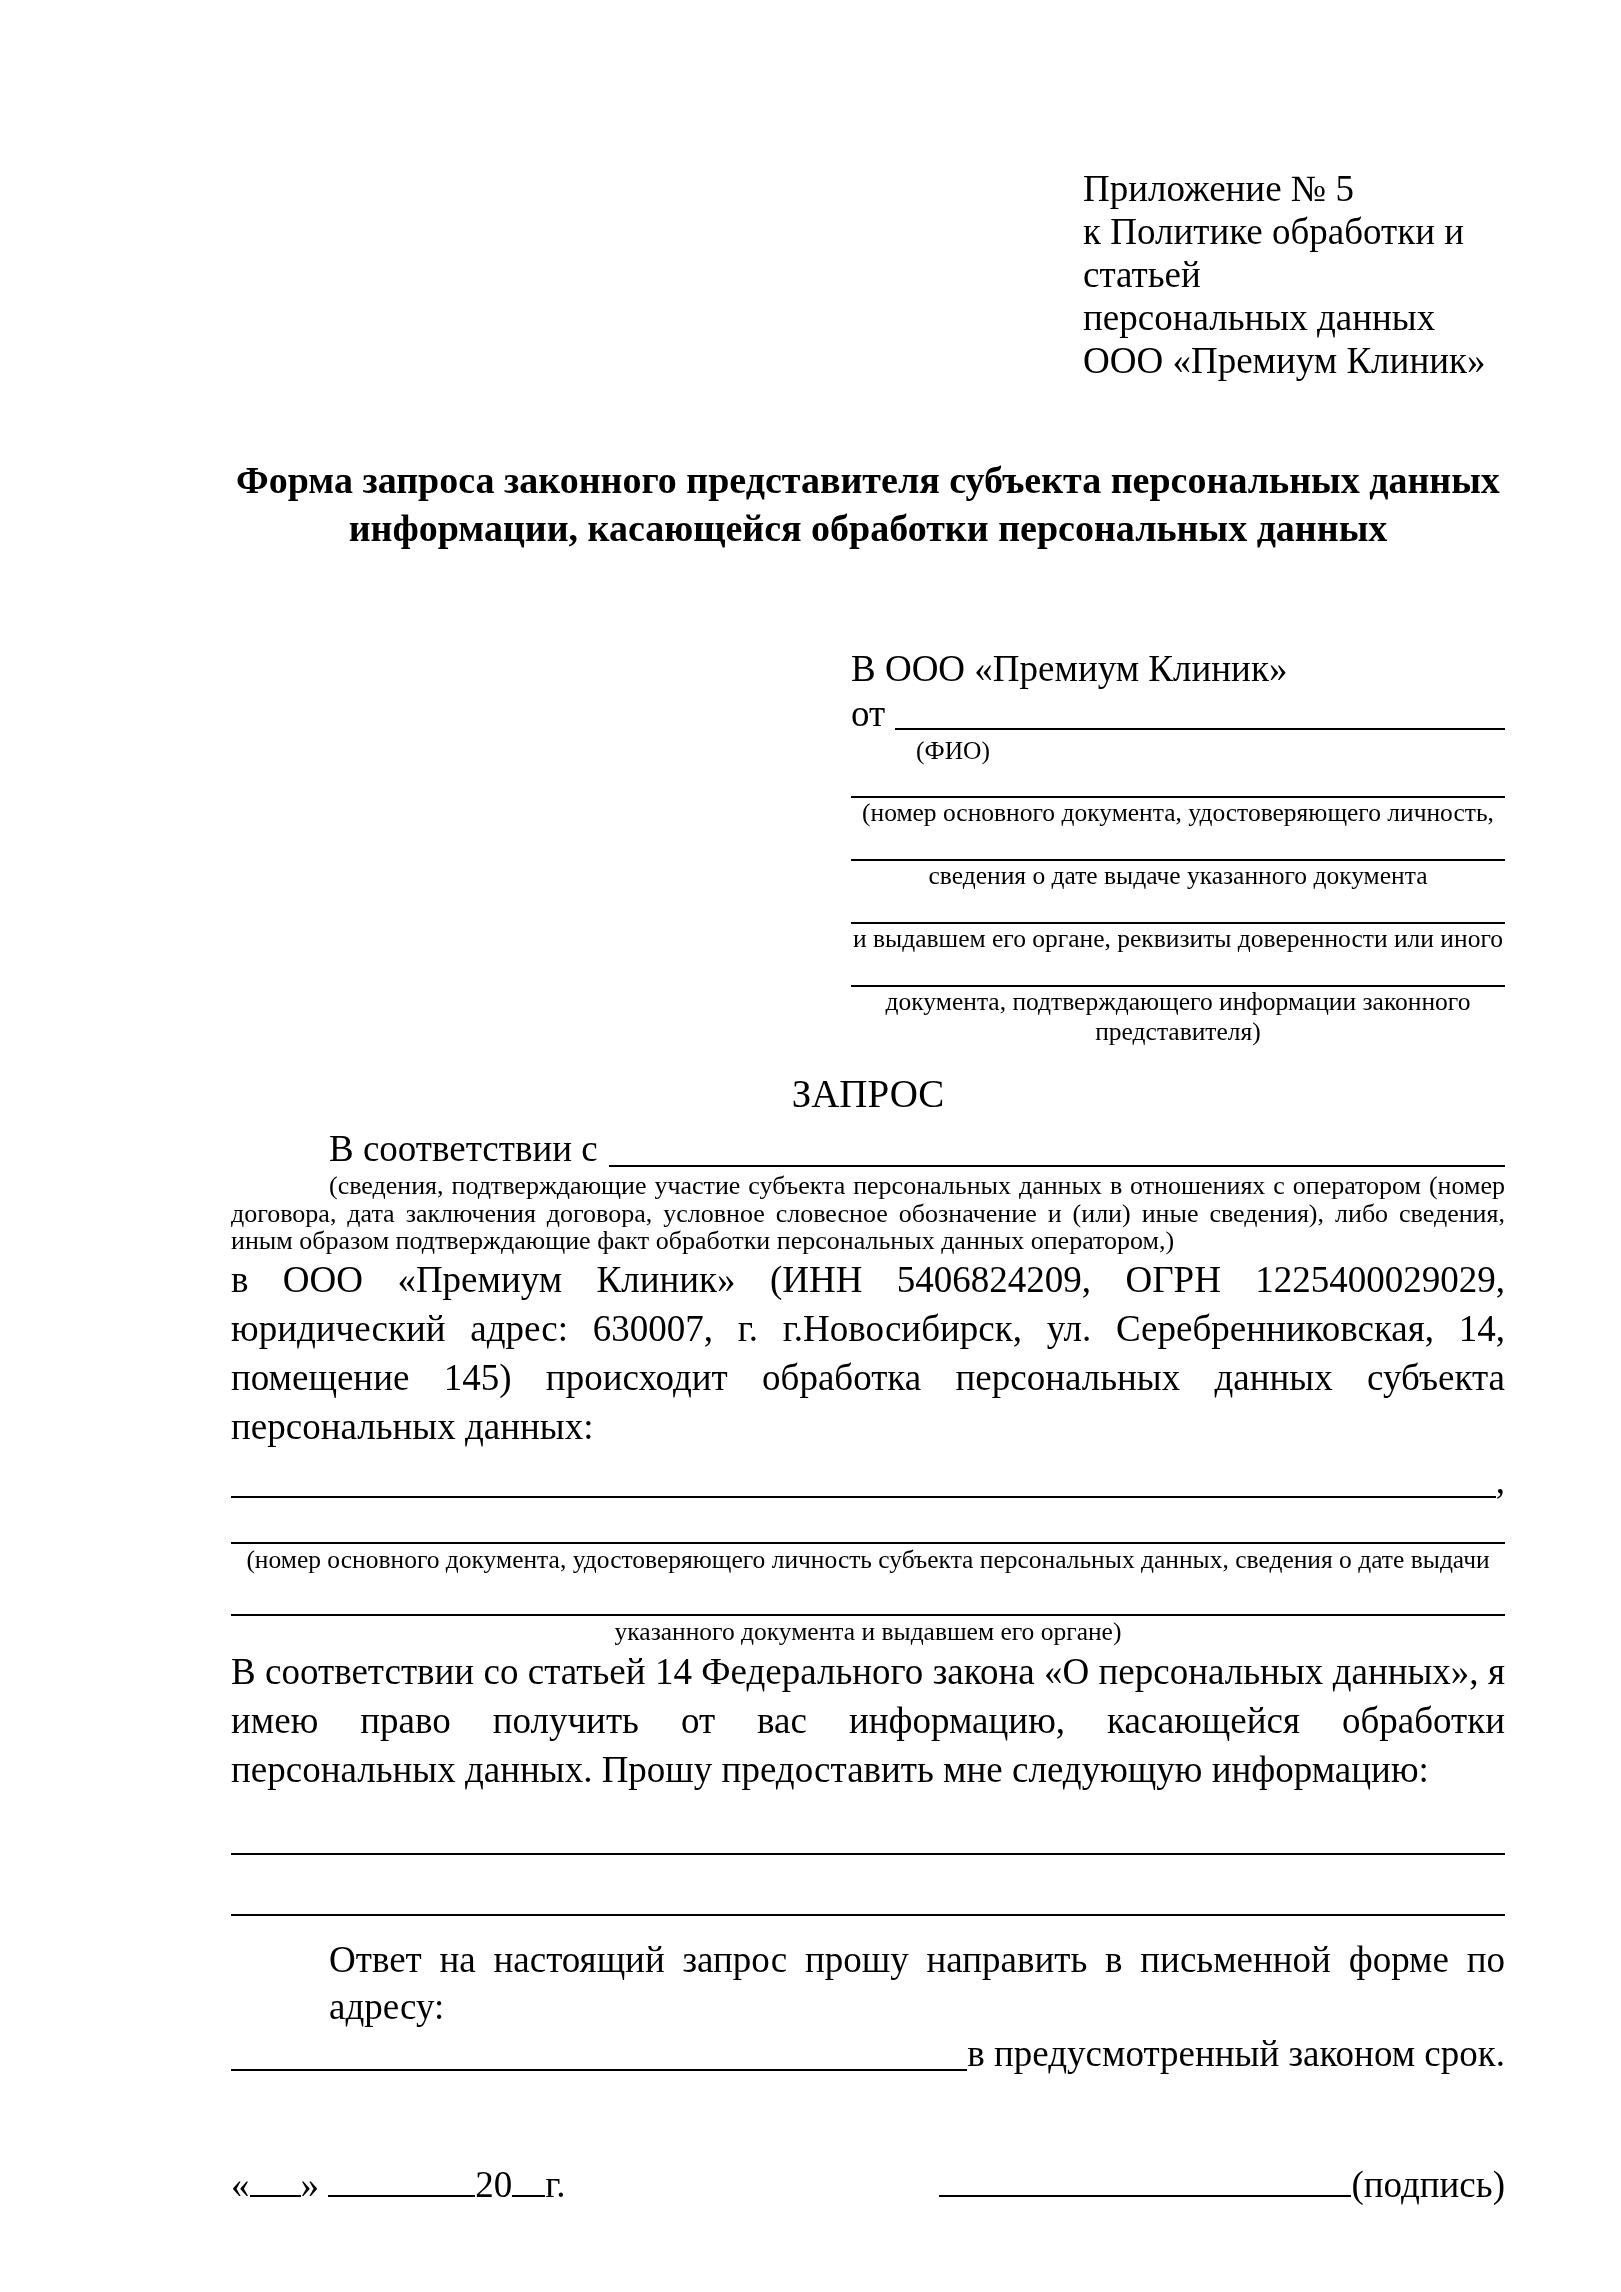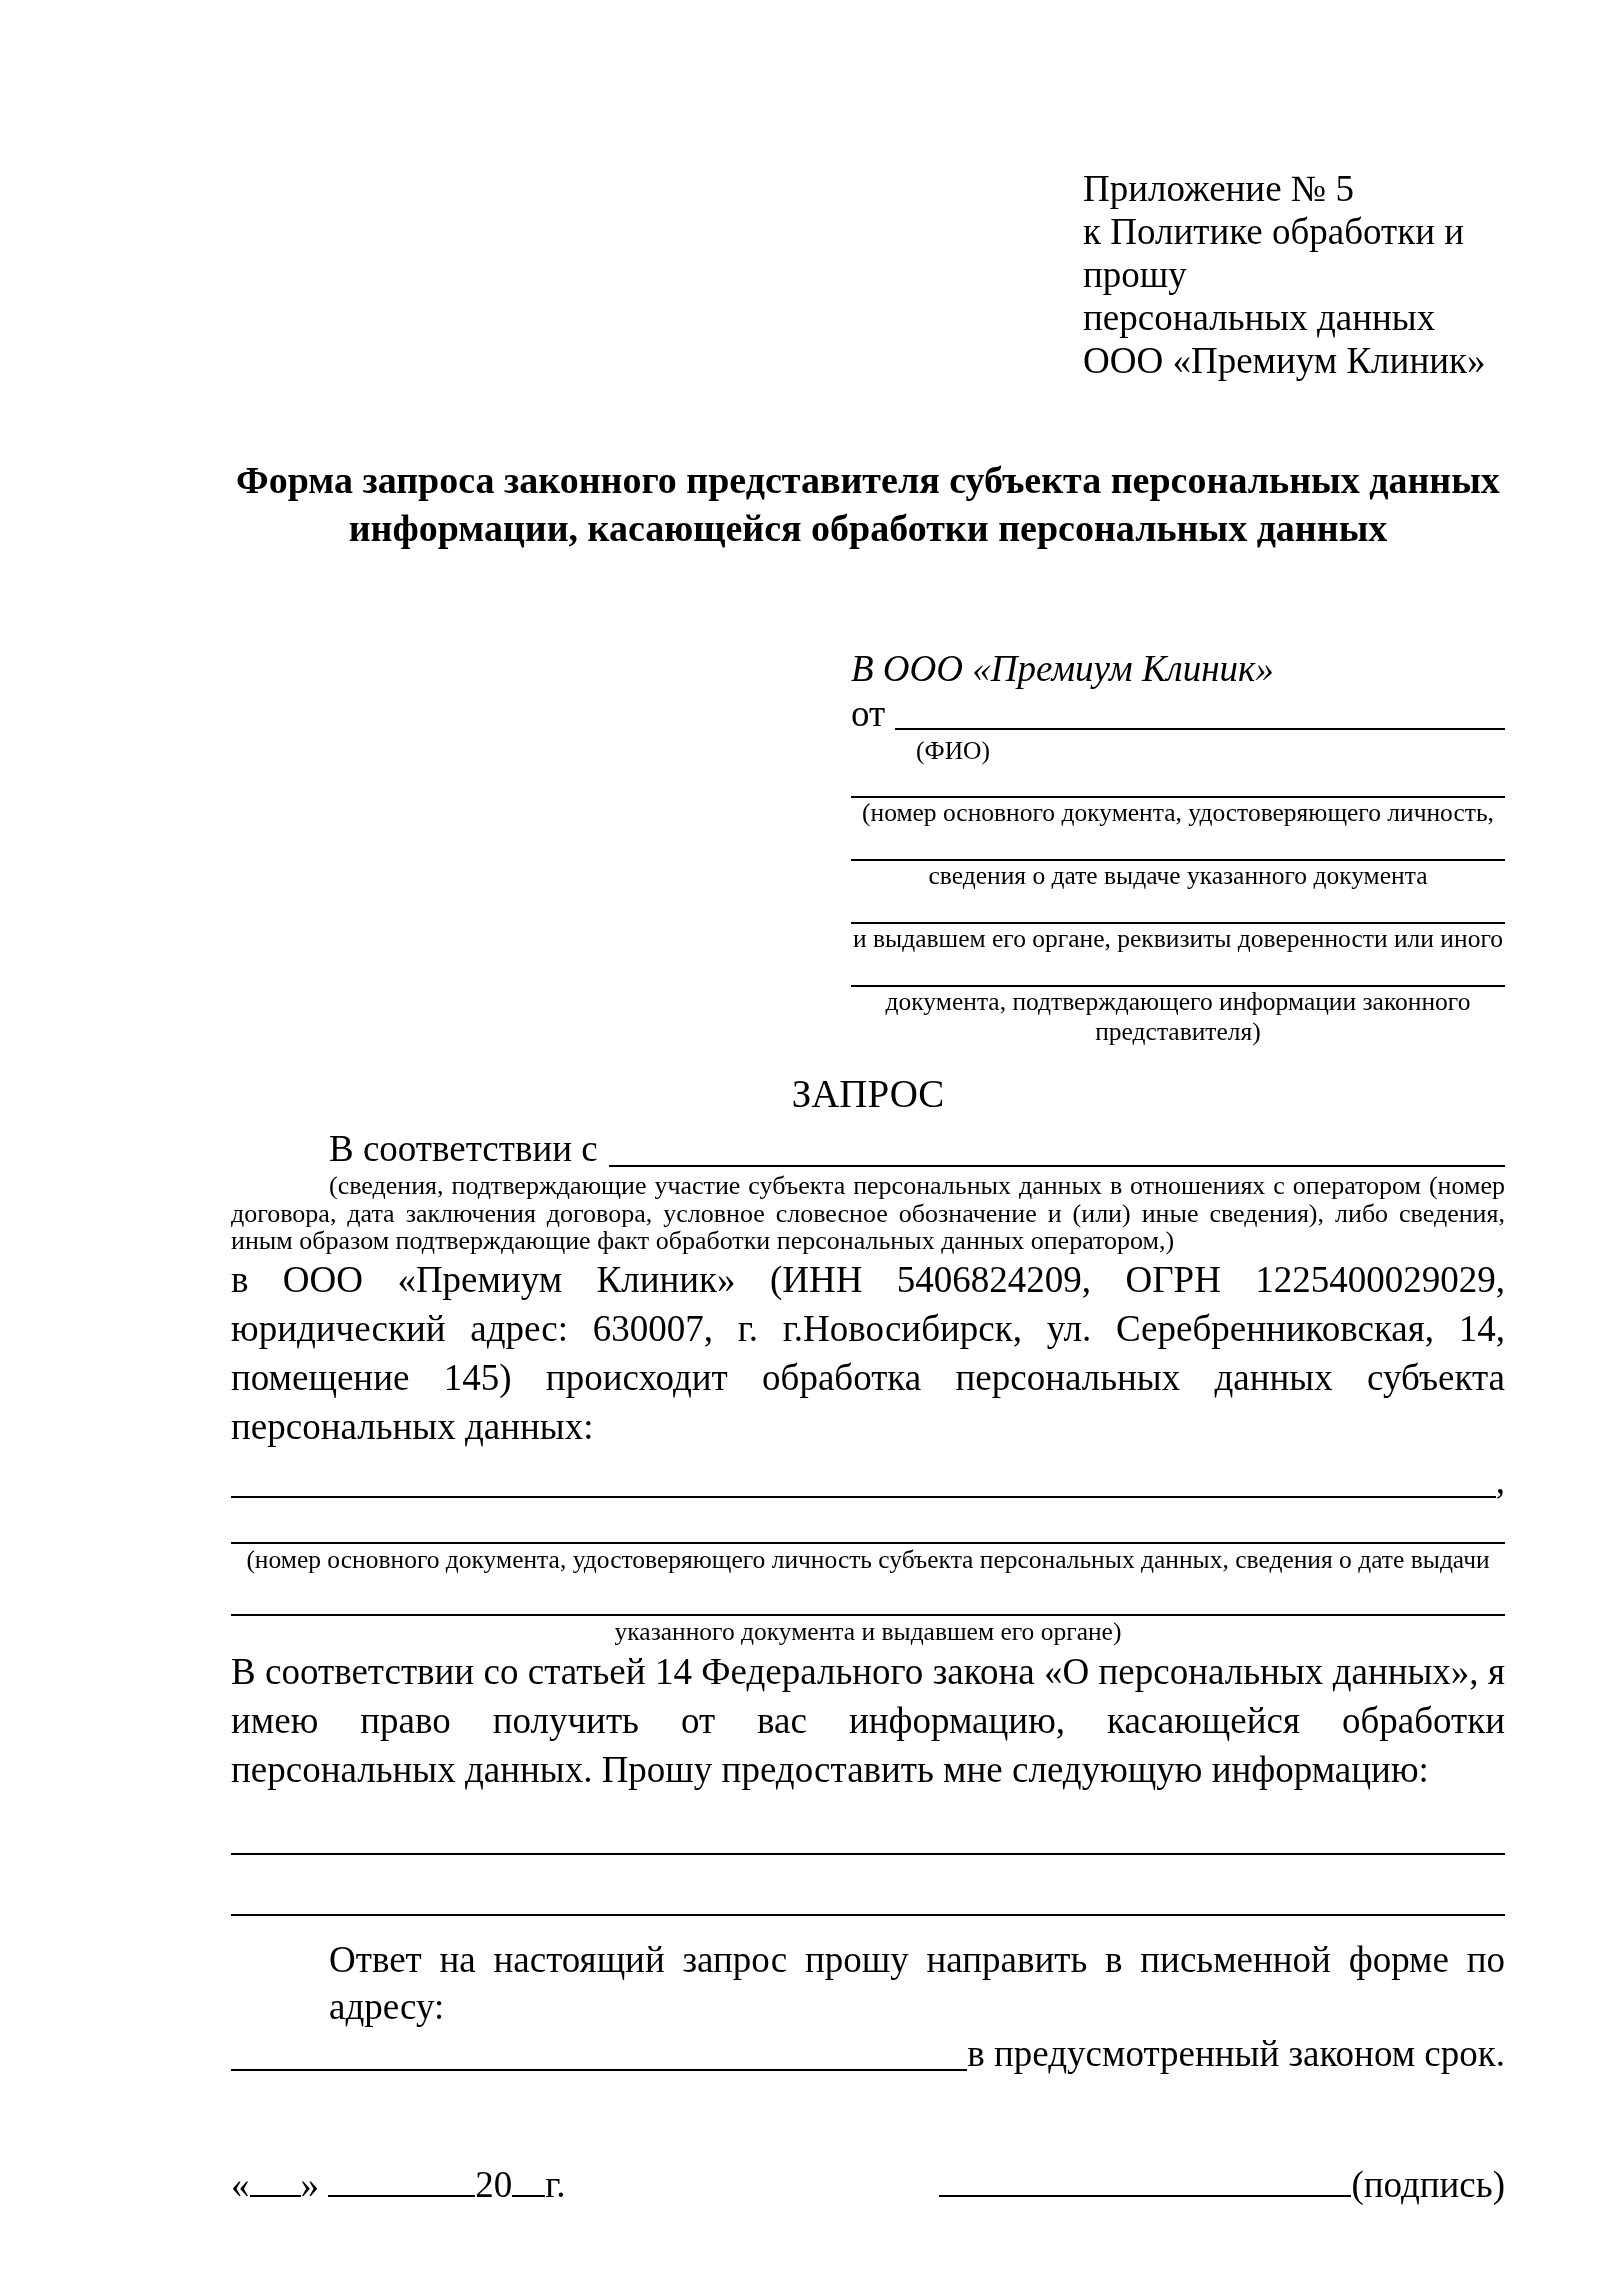--- a/index.html
+++ b/index.html
@@ -13,21 +13,21 @@
     padding:167px 116px 0 231px;
     overflow:hidden;
   }
   
   .appendix { margin-left:852px; line-height:43px; }
   
   .doc-title { margin-top:74px; text-align:center; font-weight:bold; font-size:38px; line-height:48px; }
   .doc-title div { white-space:nowrap; }
   
   .addressee { margin-top:94px; margin-left:620px; }
-  .addr-to { line-height:45px;font-style:italic; }
+  .addr-to { line-height:45px; }
   .flex-row { display:flex; align-items:flex-end; line-height:45px; }
   .from-label { padding-right:9.8px; }
   .fill { flex:1; border-bottom:2.9px solid #000; align-self:flex-end; margin-bottom:5.9px; height:0; }
   .cap { font-size:25.5px; line-height:29px; text-align:left; }
   .fio-cap { margin-left:65px; }
   .addr-uline { height:31px; border-bottom:2.9px solid #000; }
   .addr-cap { font-size:25.5px; line-height:30px; text-align:center; }
   
   .zapros { margin-top:21.6px; text-align:center; font-size:39px; line-height:49px; }
   .intro-row { display:flex; margin-top:7.8px; line-height:47px; }
@@ -45,21 +45,21 @@
   .u-day { width:51px; } .u-month { width:147px; } .u-yr { width:33px; } .u-sign { width:412px; }
   .nowrap { white-space:nowrap; }
 </style>
 </head>
 <body>
 
 <div class="page">
 
   <div class="appendix">
     <div>Приложение № 5</div>
-    <div>к Политике обработки и прошу</div>
+    <div>к Политике обработки и статьей</div>
     <div>персональных данных</div>
     <div>ООО «Премиум Клиник»</div>
   </div>
 
   <div class="doc-title">
     <div>Форма запроса законного представителя субъекта персональных данных</div>
     <div>информации, касающейся обработки персональных данных</div>
   </div>
 
   <div class="addressee">

